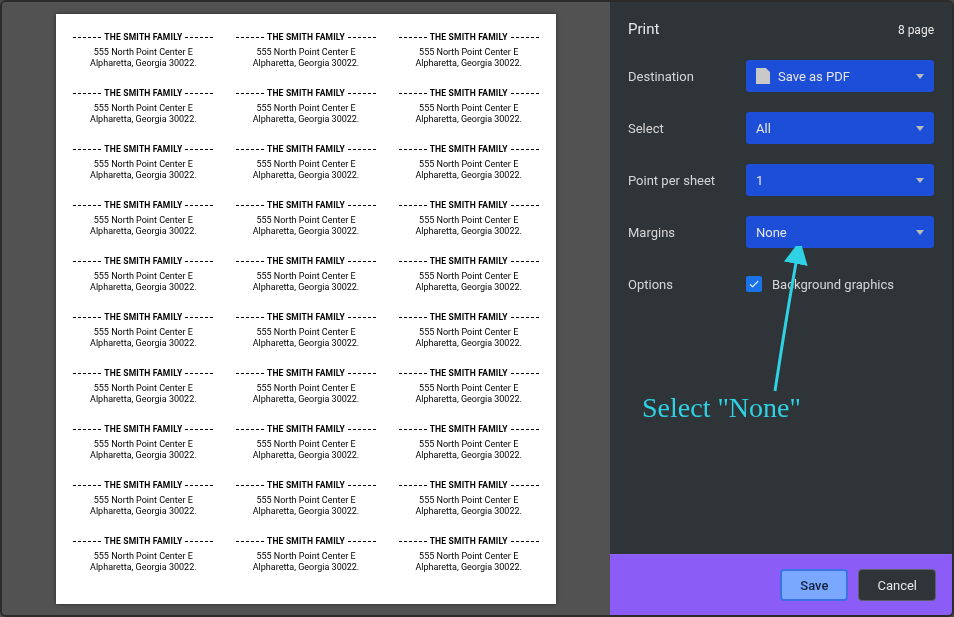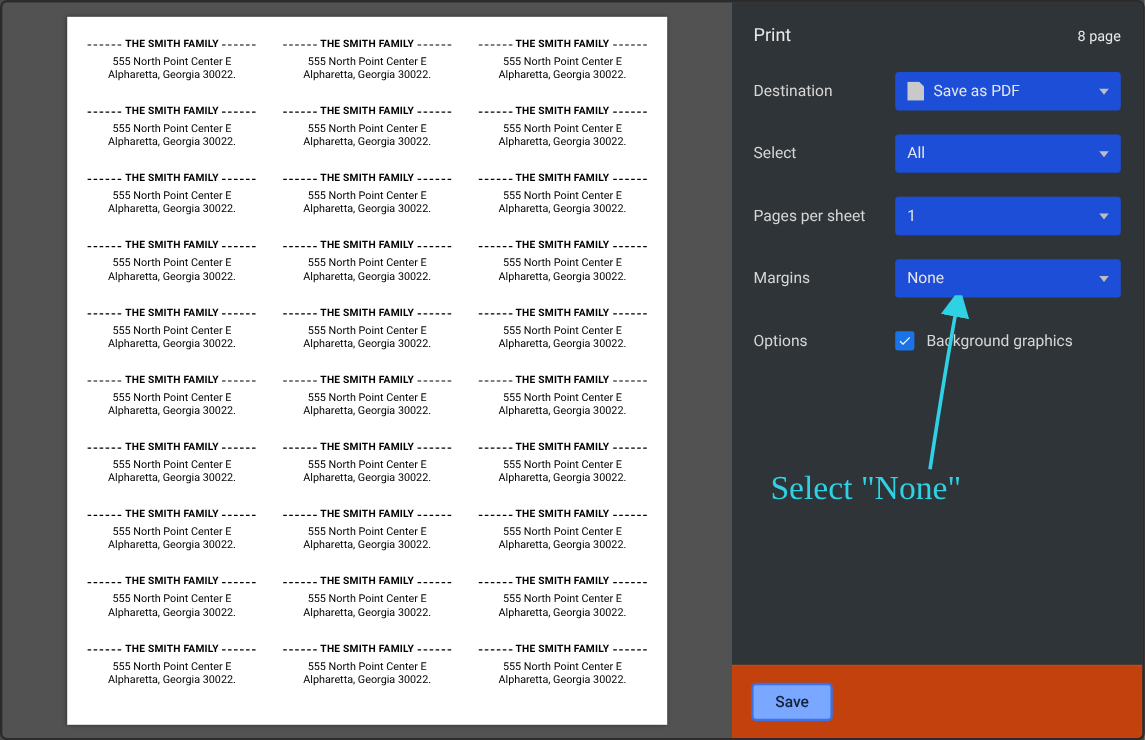--- a/index.html
+++ b/index.html
@@ -132,23 +132,24 @@
     justify-content: center;
     margin-right: 10px;
     cursor: pointer;
   }
   .checkbox svg { width: 12px; height: 12px; }
   .option-text { color: #d6d6d6; font-size: 13px; }
   
   .panel-footer {
     padding: 14px 16px;
     display: flex;
+    justify-content: flex-end;
     gap: 10px;
     border-top: 1px solid rgba(255,255,255,0.05);
-    background: #c2410c;
+    background: #8b5cf6;
   }
   .btn {
     height: 32px;
     padding: 0 18px;
     border-radius: 4px;
     font-size: 13px;
     cursor: pointer;
     display: flex;
     align-items: center;
     border: 1px solid transparent;
@@ -359,21 +360,21 @@
 
     <div class="setting-row">
       <div class="setting-label">Select</div>
       <div class="control">
         <span>All</span>
         <span class="caret"></span>
       </div>
     </div>
 
     <div class="setting-row">
-      <div class="setting-label">Pages per sheet</div>
+      <div class="setting-label">Point per sheet</div>
       <div class="control">
         <span>1</span>
         <span class="caret"></span>
       </div>
     </div>
 
     <div class="setting-row">
       <div class="setting-label">Margins</div>
       <div class="control">
         <span>None</span>
@@ -401,14 +402,17 @@
       </marker>
     </defs>
     <path d="M5,145 Q18,60 28,6" stroke="#2fd2e4" stroke-width="3" fill="none" marker-end="url(#ah)"></path>
   </svg>
   <div class="annotation-text">Select "None"</div>
 
   <div class="panel-footer">
     <div class="btn btn-primary">
       <span>Save</span>
     </div>
+    <div class="btn btn-secondary">
+      <span>Cancel</span>
+    </div>
   </div>
 </div>
 
 </body></html>

